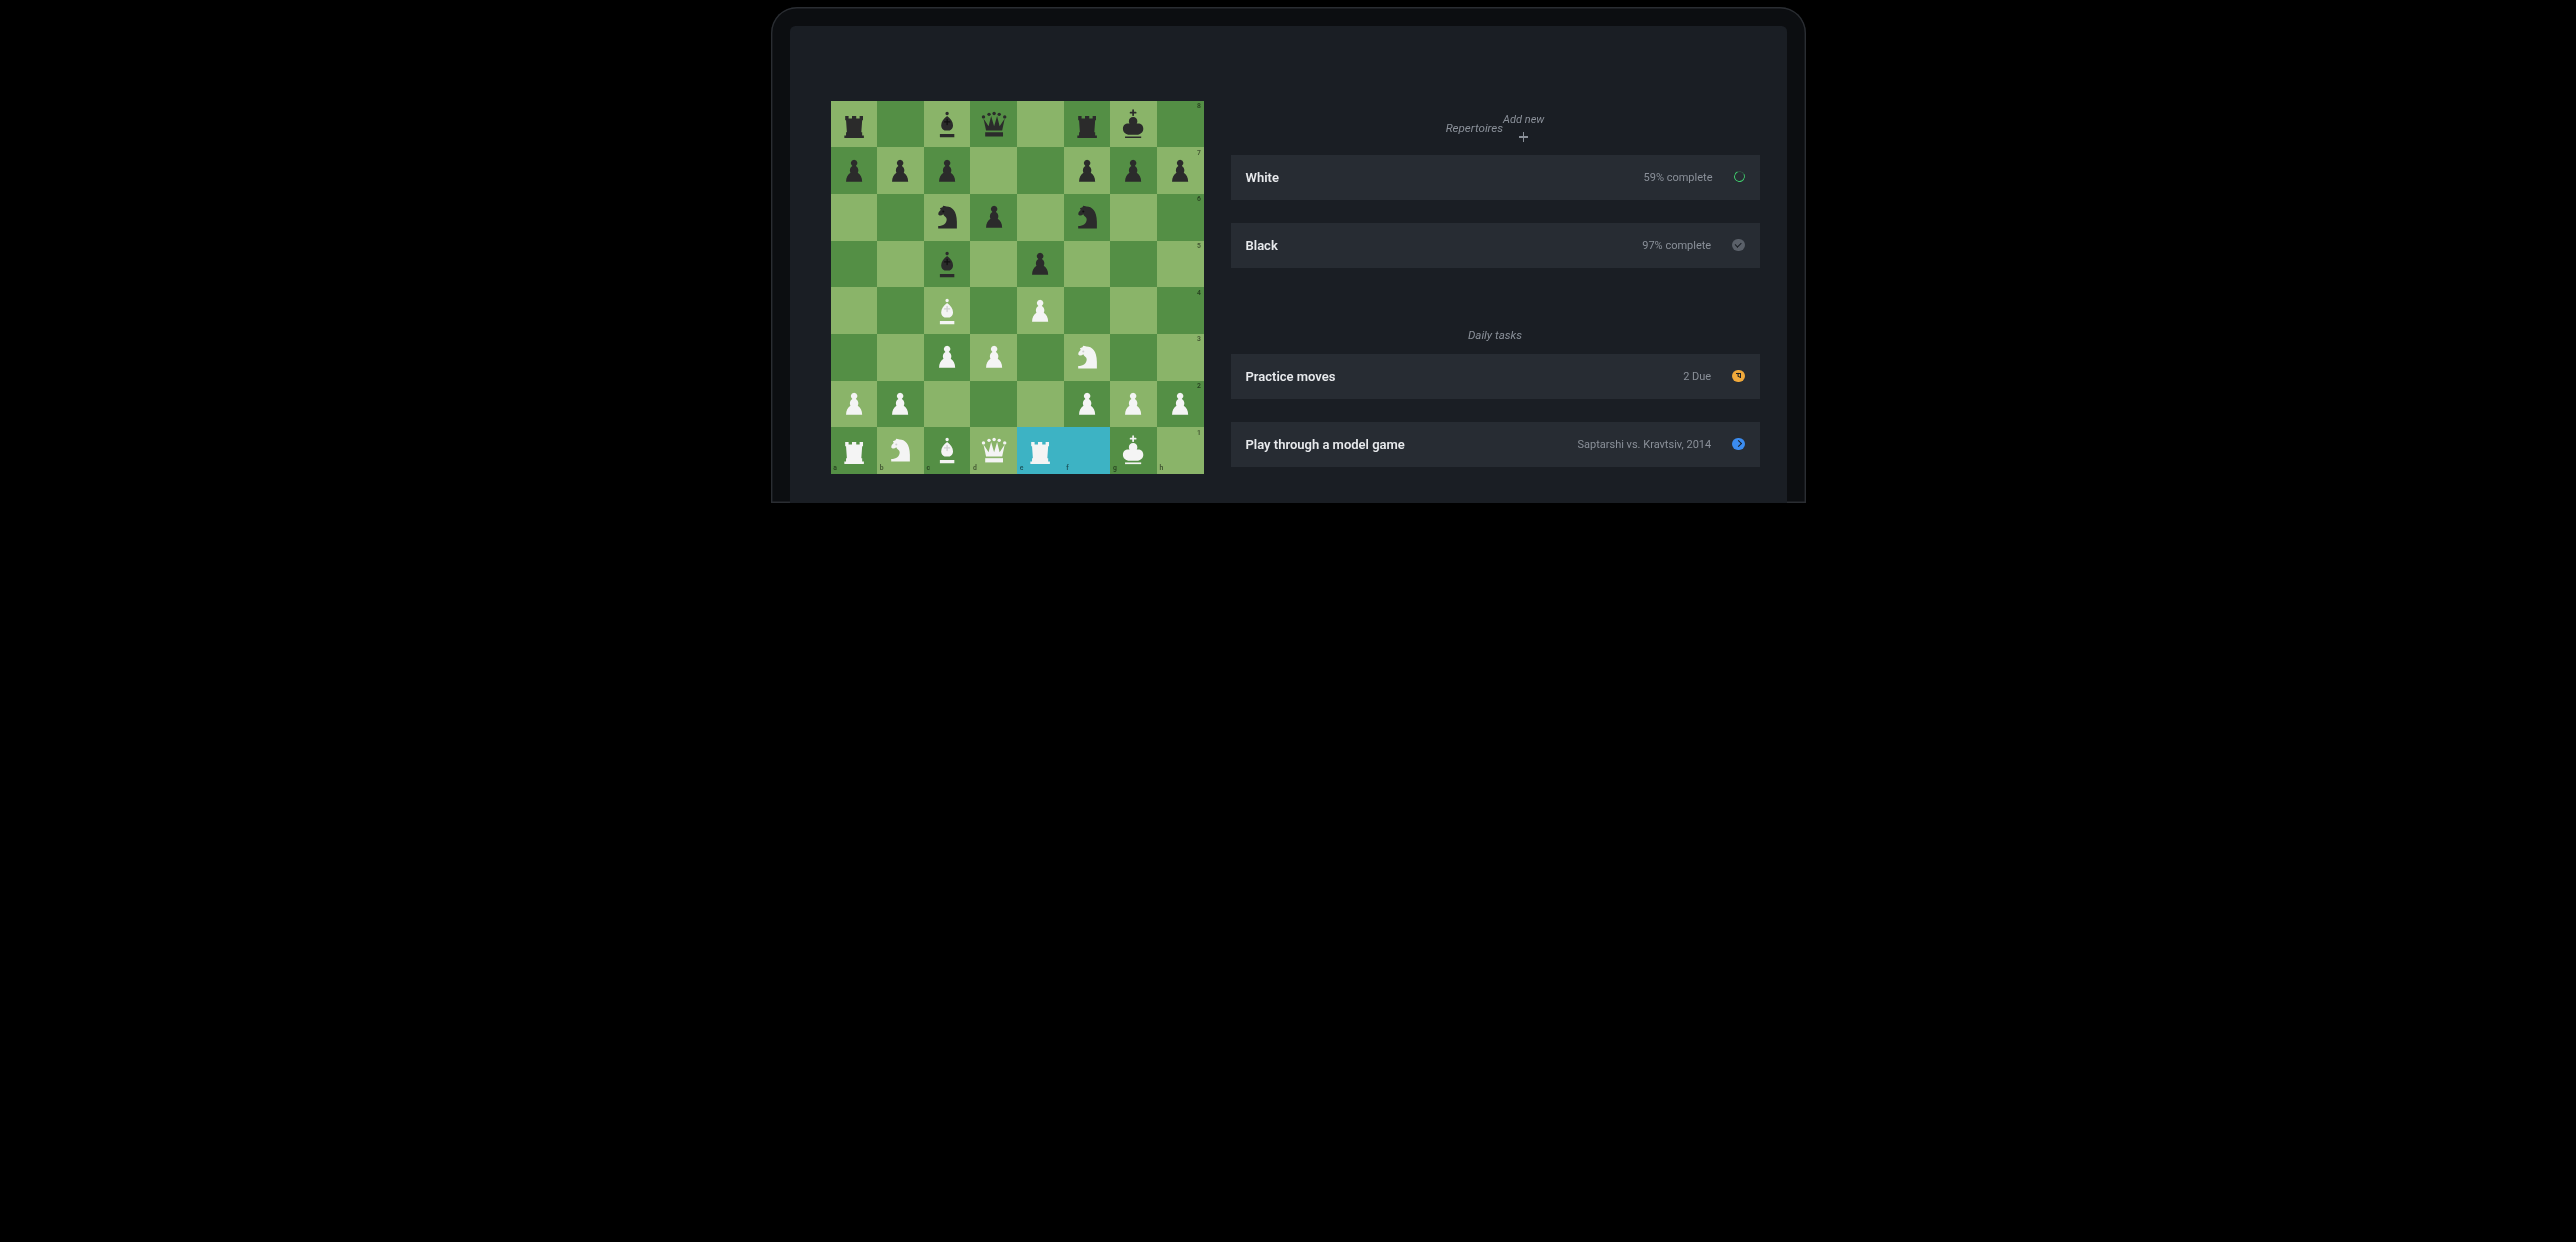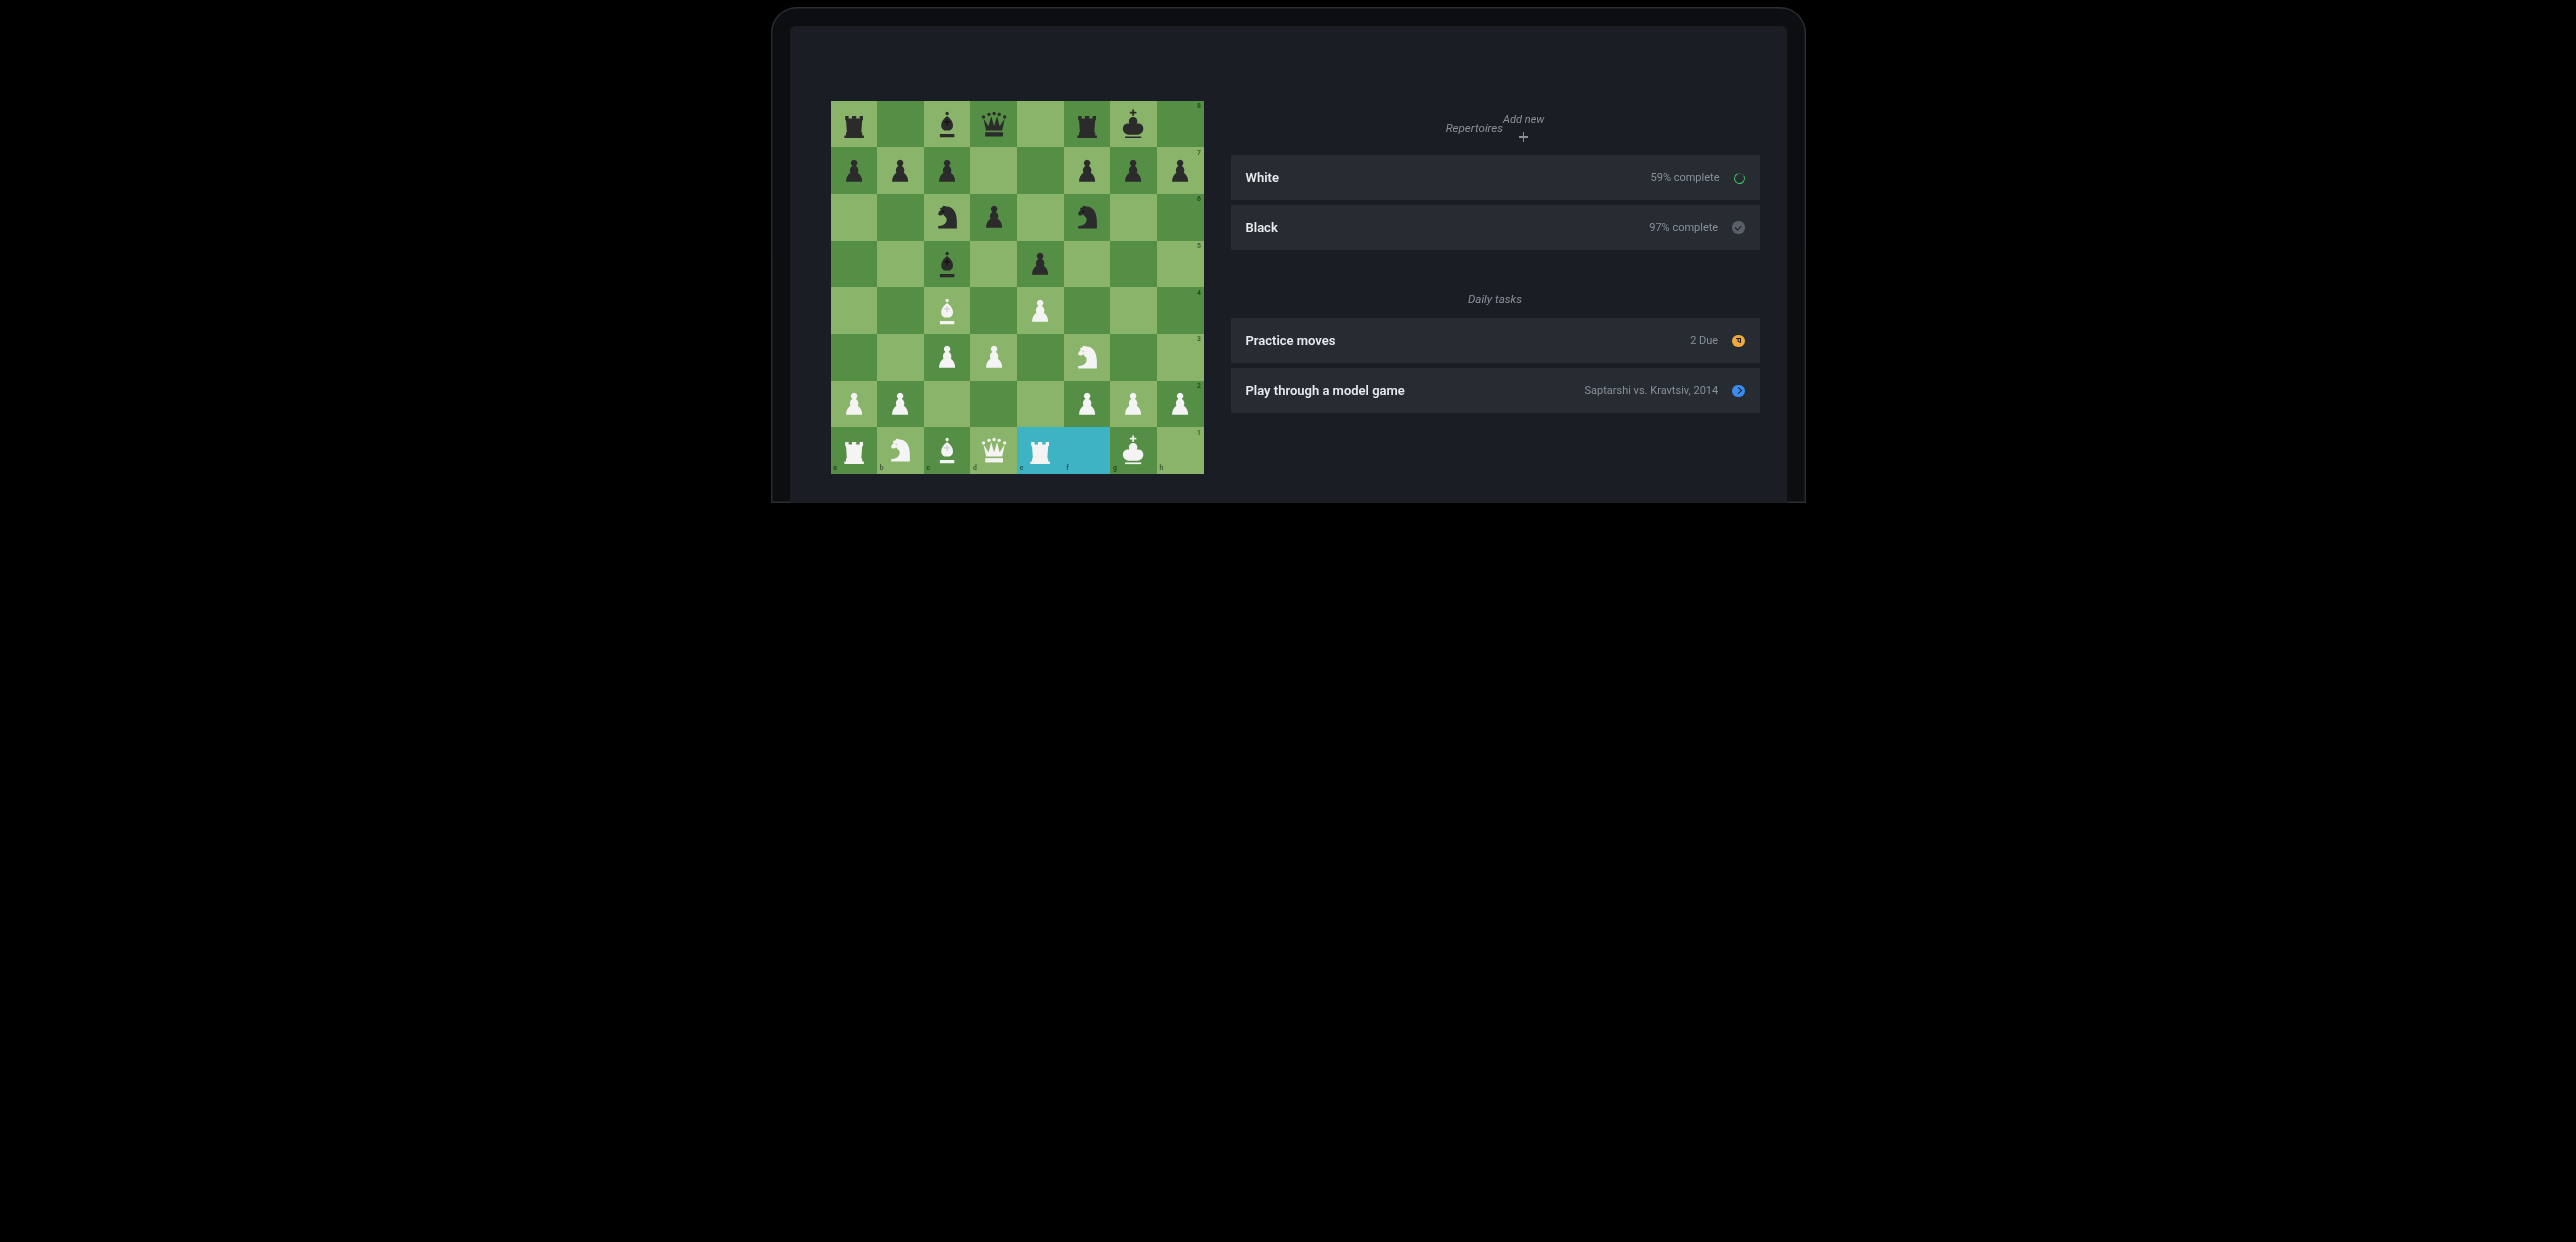--- a/index.html
+++ b/index.html
@@ -109,25 +109,25 @@
   }
   .plus-icon::before { left: 4.8px; top: 0.7px; width: 1.4px; height: 9.5px; }
   .plus-icon::after  { top: 4.8px; left: 0.7px; height: 1.4px; width: 9.5px; }
 
   .row {
     background: var(--bg-row);
     padding: 15px 15px;
     display: flex;
     justify-content: space-between;
     align-items: center;
-    margin-bottom: 5px;
+    margin-bottom: 23px;
     cursor: pointer;
   }
   .row .label { color: var(--text-primary); font-size: 13px; font-weight: 600; }
-  .row .meta  { color: var(--text-secondary); font-size: 11px; display:flex; align-items:flex-end; gap:14px; }
+  .row .meta  { color: var(--text-secondary); font-size: 11px; display:flex; align-items:flex-start; gap:21px; }
 
   .spacer { height: 24.5px; }
 
   .status-icon { width: 12.3px; height: 12.3px; border-radius: 50%; display:inline-flex; align-items:center; justify-content:center; }
   .ring-green {
     width: 11px; height: 11px; border-radius: 50%;
     border: 1.7px solid var(--green);
     border-top-color: rgba(63,201,107,0.25);
     transform: rotate(20deg);
   }

